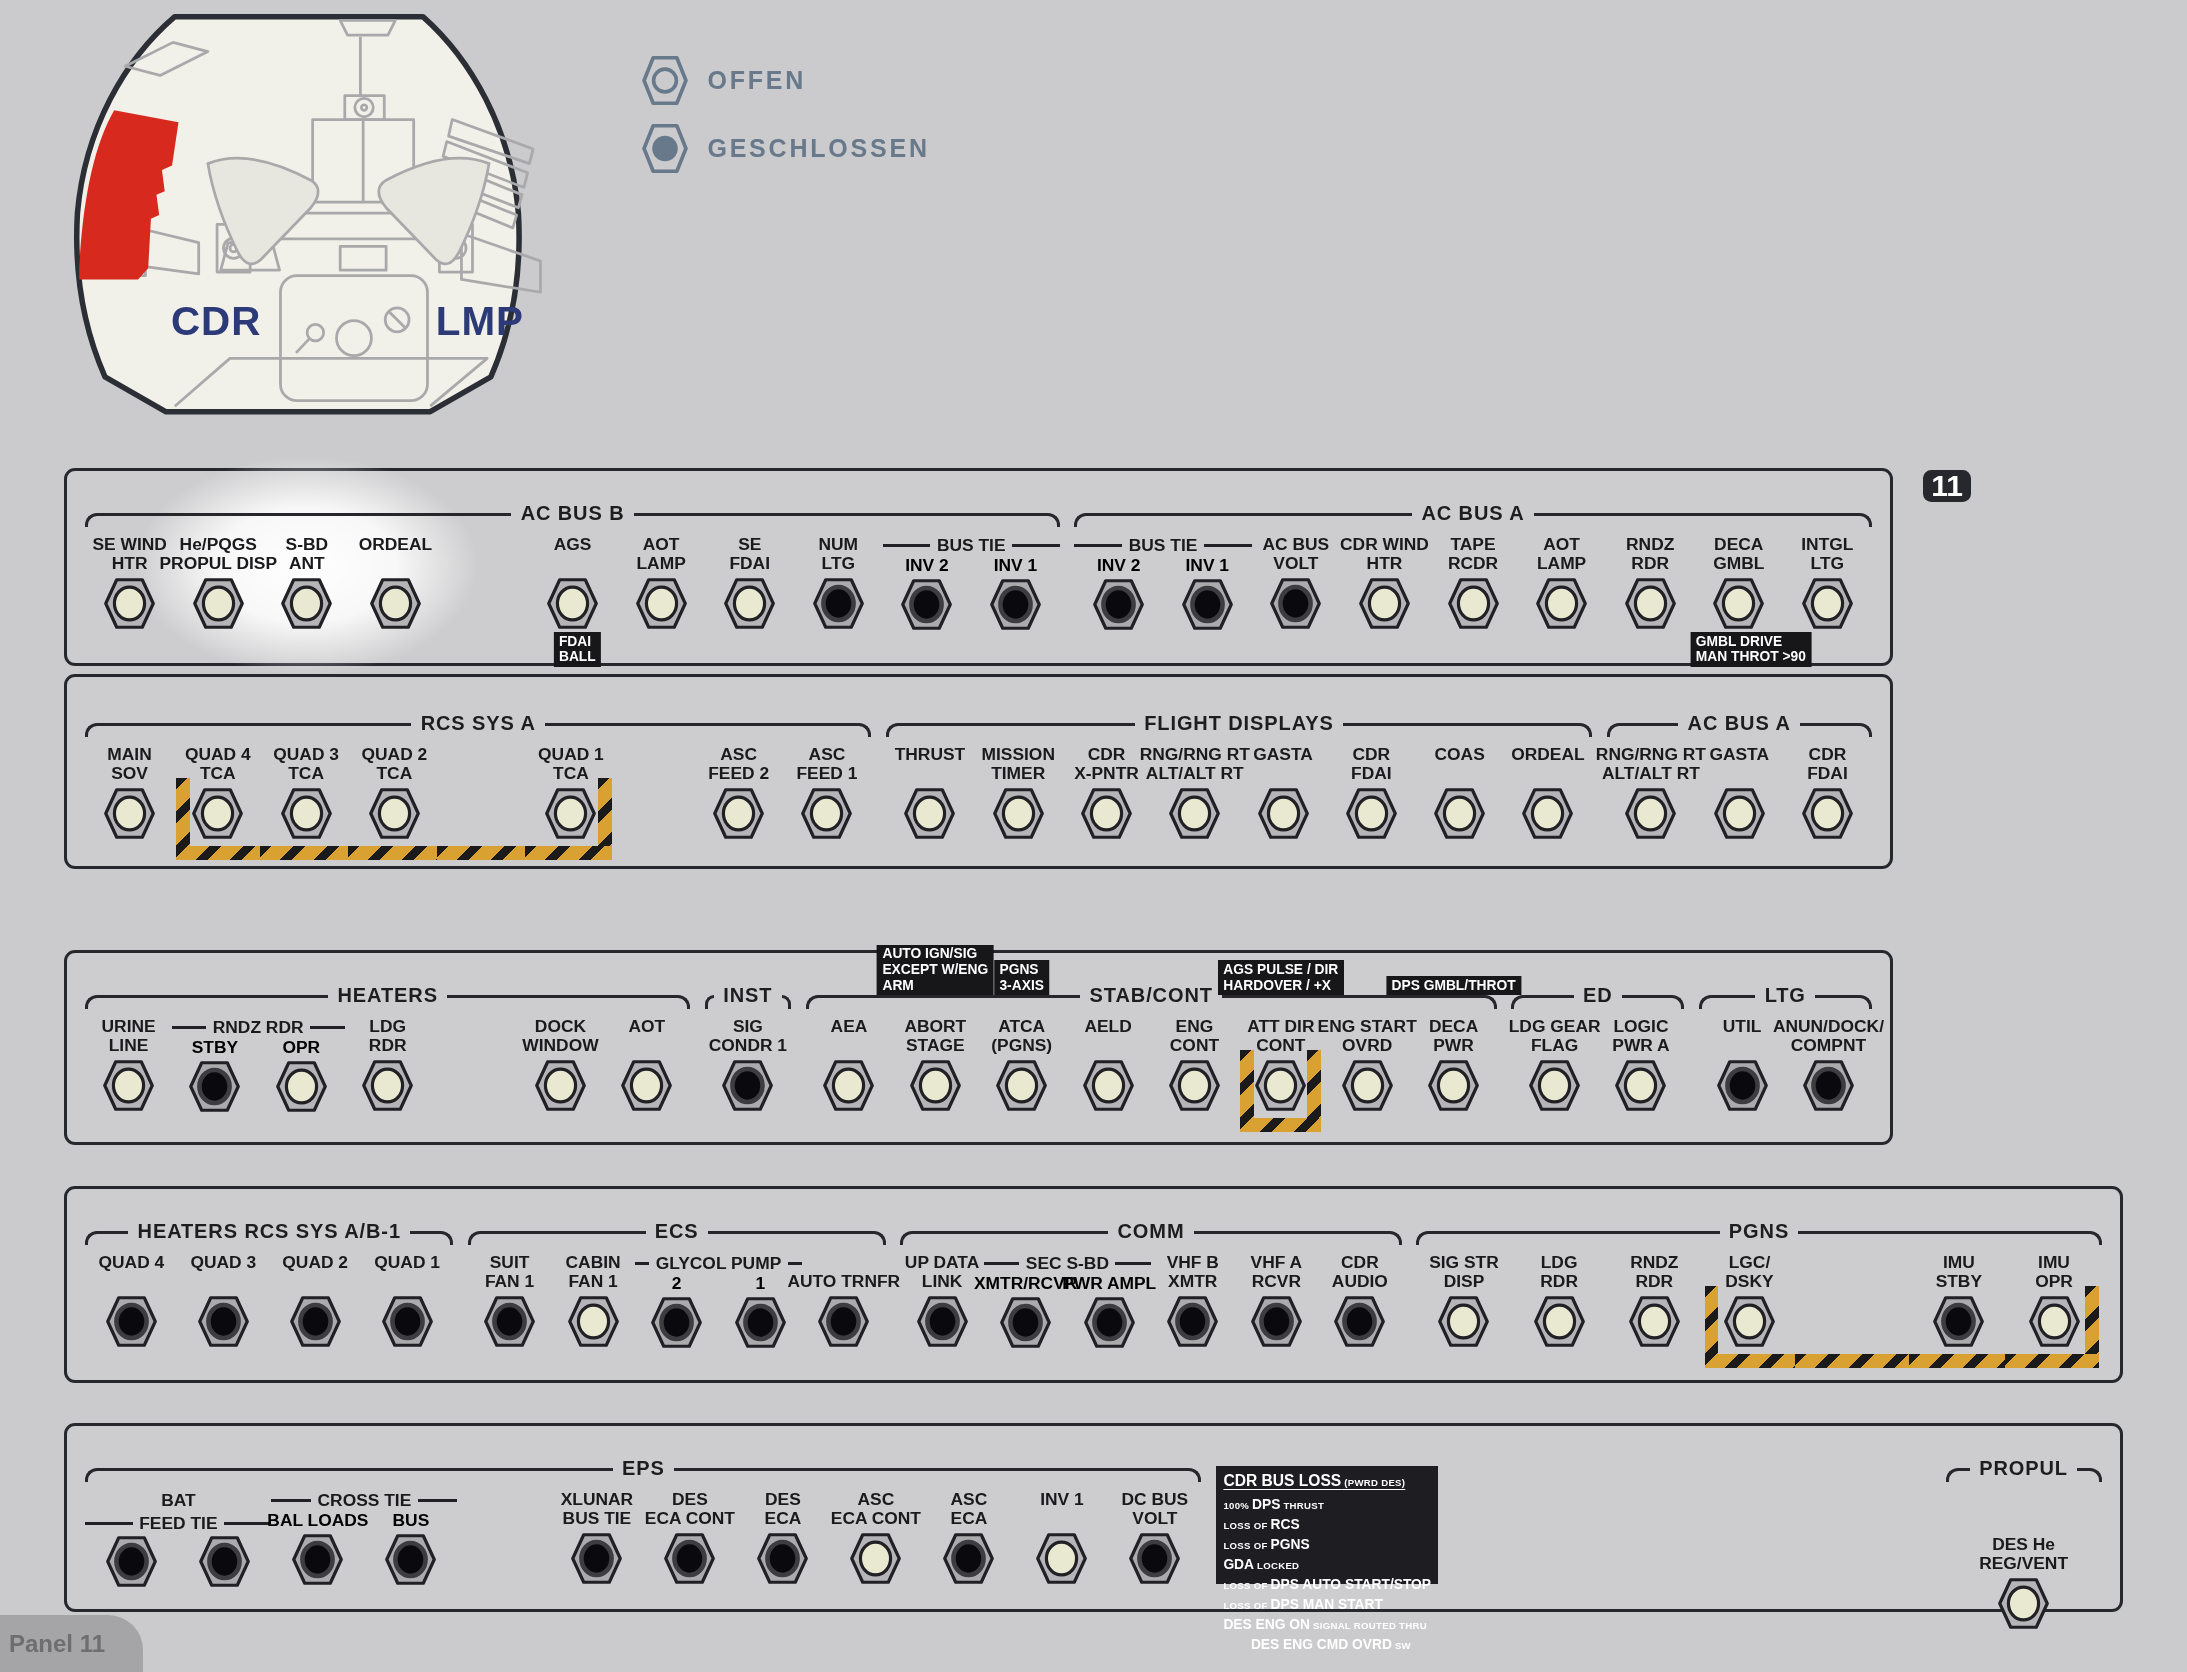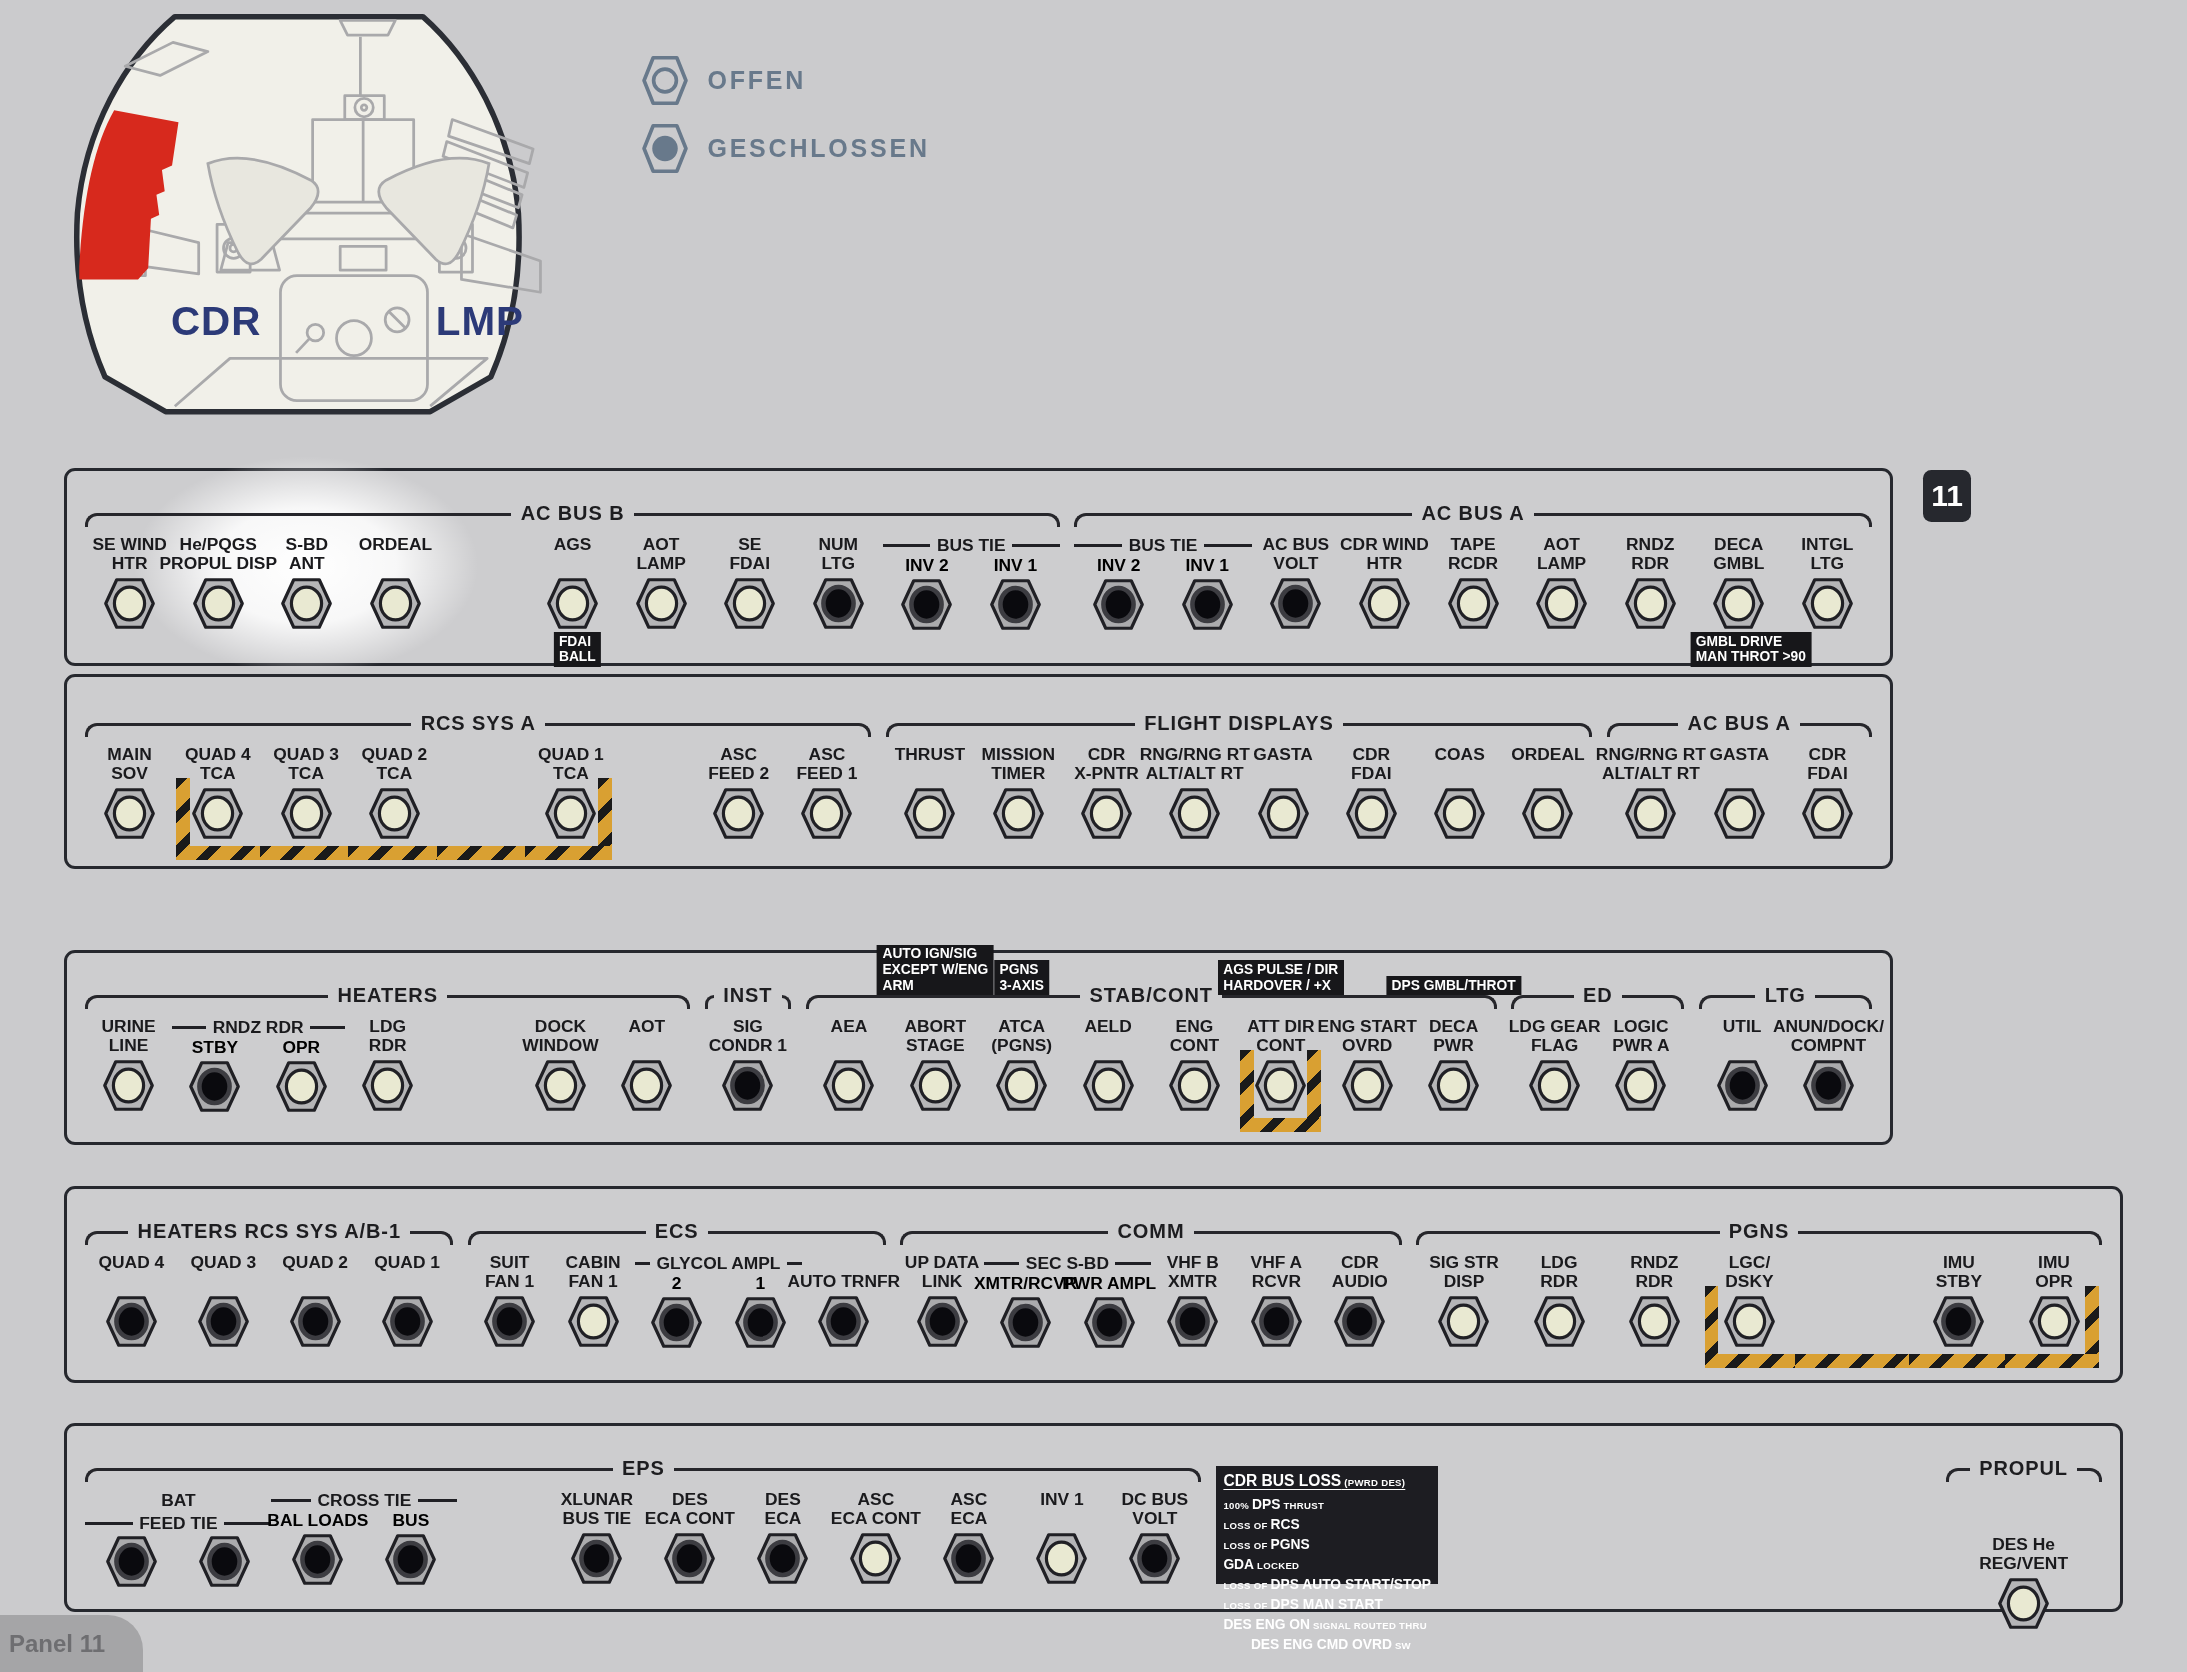--- a/index.html
+++ b/index.html
@@ -8,21 +8,21 @@
 
   
   .legend{position:absolute;left:641px;top:53px;display:flex;flex-direction:column;gap:13px;}
   .legend-item{display:flex;align-items:center;gap:18.4px;height:55px;}
   .legend-label{font-size:25px;font-weight:bold;letter-spacing:2.8px;color:#68798b;}
 
   
   .lm-diagram{position:absolute;left:37px;top:11px;}
 
   
-  .badge{position:absolute;left:1923px;top:470px;width:48px;height:52px;background:#26282e;
+  .badge{position:absolute;left:1923px;top:470px;width:48px;height:32px;background:#26282e;
          border-radius:8.3px;color:#fff;font-size:30px;font-weight:bold;display:flex;
          align-items:center;justify-content:center;}
   .tab{position:absolute;left:0;top:1615px;width:143px;height:57px;background:#a5a5a7;
        border-top-right-radius:35px;color:#6e6e71;font-size:24px;font-weight:bold;
        display:flex;align-items:center;padding-left:9px;box-sizing:border-box;}
 
   
   .panel{position:absolute;left:64px;background:#cdcdcf;border:3.7px solid #26282e;border-radius:11px;
          box-sizing:border-box;display:flex;align-items:stretch;padding:42px 18.4px 0;}
   .p1{top:468px;width:1829px;height:198px;}
@@ -816,21 +816,21 @@
             <div class="lbl">CABIN
 FAN 1</div>
             <span class="hexwrap"><svg width="53" height="53" viewBox="0 0 58 58">
                 <polygon points="15,3 43,3 55,29 43,55 15,55 3,29" fill="#b5b5b7" stroke="#202025" stroke-width="3.5" stroke-linejoin="round"></polygon>
                 <ellipse cx="29" cy="29" rx="16.5" ry="18" fill="#e9e9d2" stroke="#202025" stroke-width="3.5"></ellipse>
               </svg></span>
           </div>
           <div class="sub" style="flex: 2 1 0px;">
             <div class="subt">
               <span class="sd"></span>
-              <span class="st">GLYCOL AMPL</span>
+              <span class="st">GLYCOL PUMP</span>
               <span class="sd"></span>
             </div>
             <div class="subcells">
               <div class="cell">
                 <div class="lbl2">2</div>
                 <span class="hexwrap"><svg width="53" height="53" viewBox="0 0 58 58">
                     <polygon points="15,3 43,3 55,29 43,55 15,55 3,29" fill="#ababad" stroke="#202025" stroke-width="3.5" stroke-linejoin="round"></polygon>
                     <ellipse cx="29" cy="29" rx="16.5" ry="18" fill="#0a0a0e" stroke="#3c3c41" stroke-width="5"></ellipse>
                   </svg></span>
               </div>

